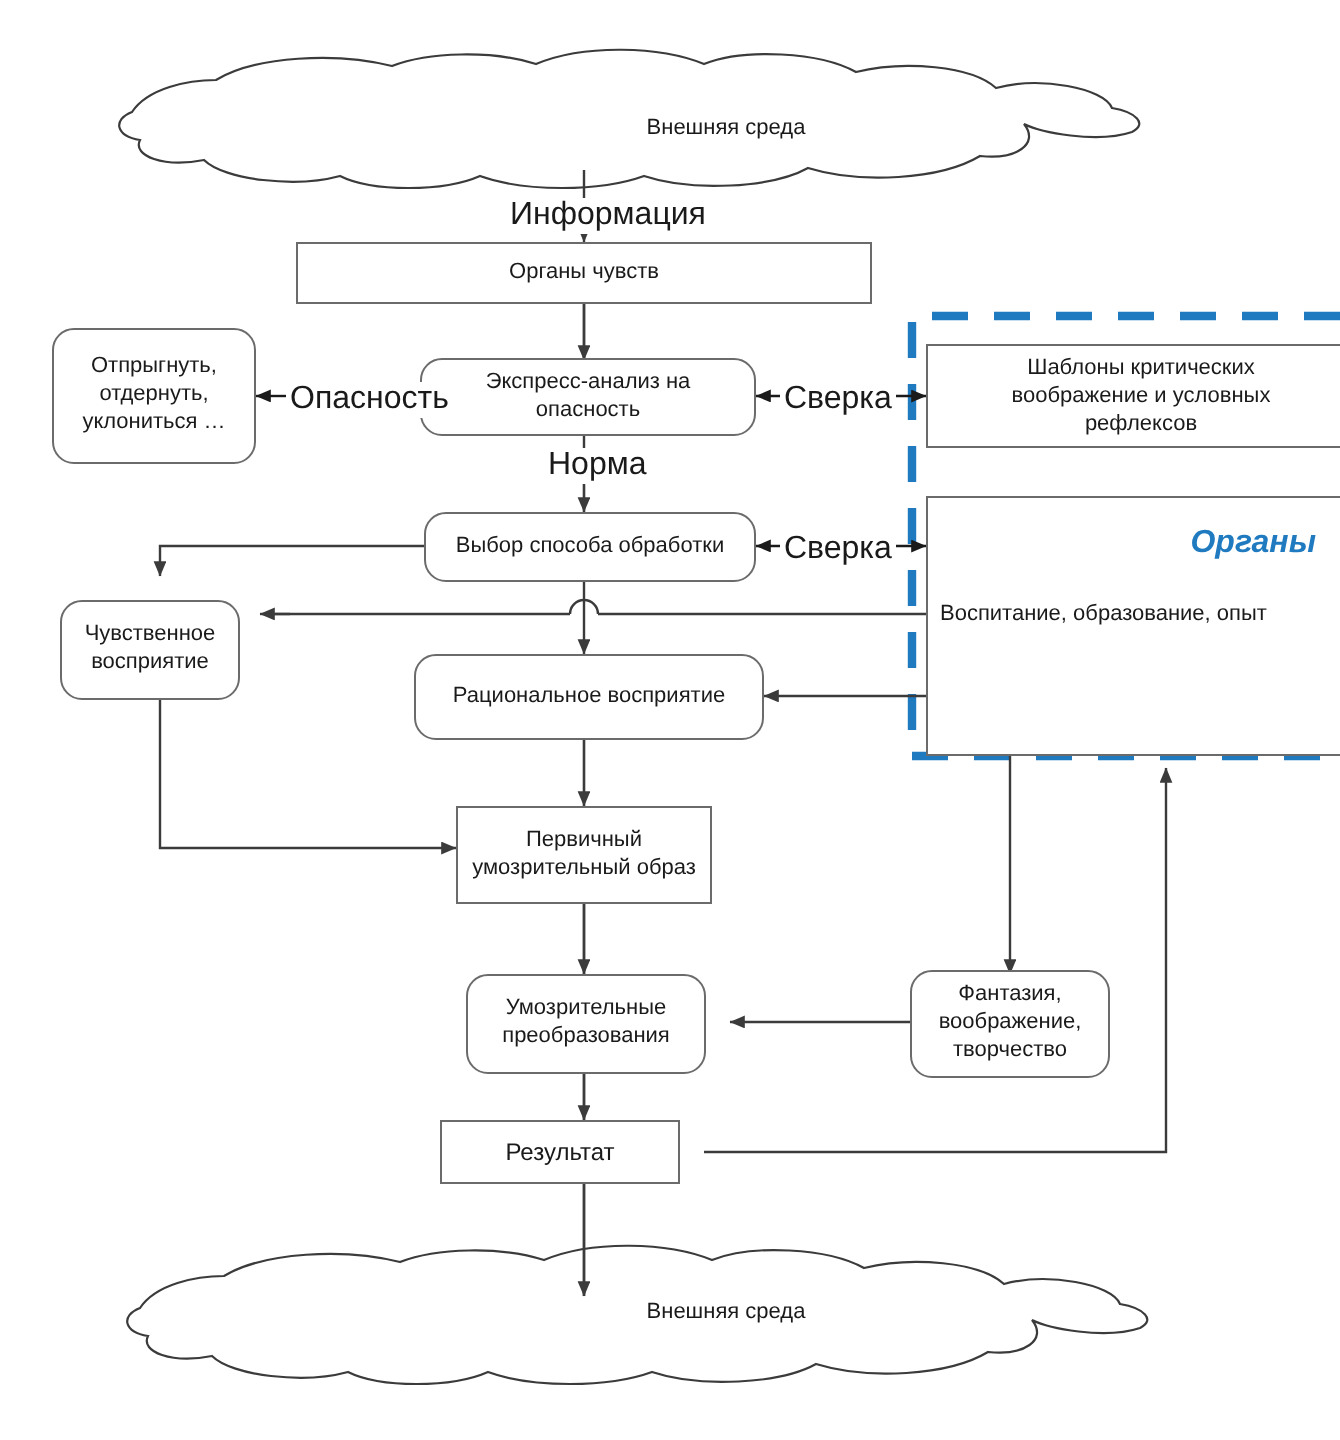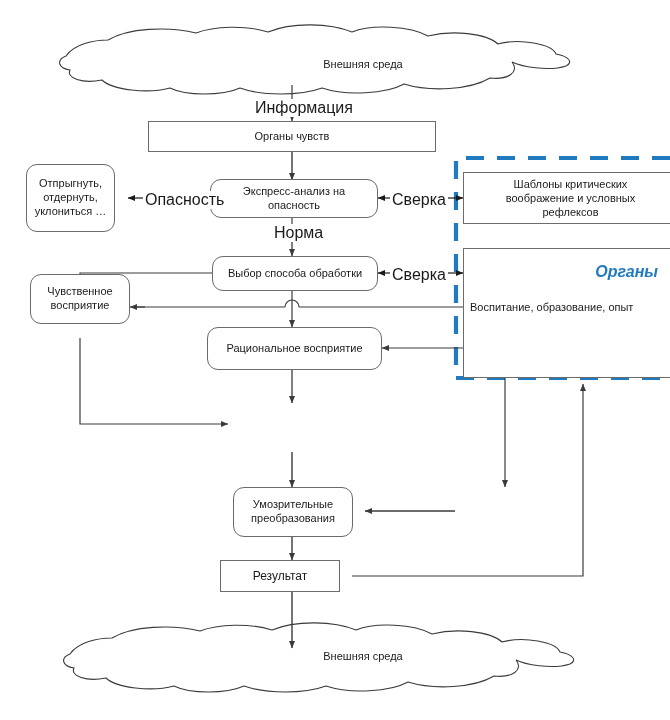--- a/index.html
+++ b/index.html
@@ -164,45 +164,54 @@
   <div class="cloudlabel" style="left:0;top:650px;">Внешняя среда</div>
 
   <div class="node sharp" style="left:148px;top:121px;width:288px;height:31px;">
     <span class="txt">Органы чувств</span>
   </div>
 
   <div class="node rounded" style="left:210px;top:179px;width:168px;height:39px;">
     <span class="txt">Экспресс-анализ на опасность</span>
   </div>
 
-  <div class="node rounded" style="left:26px;top:164px;width:89px;height:68px;">
+  <div class="node rounded" style="left:26px;top:164px;width:102px;height:68px;">
     <span class="txt">Отпрыгнуть,
 отдернуть,
 уклониться …</span>
   </div>
 
   <div class="node rounded" style="left:212px;top:256px;width:166px;height:35px;">
     <span class="txt">Выбор способа обработки</span>
   </div>
 
-  <div class="node rounded" style="left:30px;top:274px;width:100px;height:50px;">
+  <div class="node rounded" style="left:30px;top:300px;width:90px;height:50px;">
     <span class="txt">Чувственное
 восприятие</span>
   </div>
 
   <div class="node rounded" style="left:207px;top:327px;width:175px;height:43px;">
     <span class="txt">Рациональное восприятие</span>
   </div>
 
+  <div class="node sharp" style="left:228px;top:403px;width:128px;height:49px;">
+    <span class="txt">Первичный
+умозрительный образ</span>
+  </div>
 
   <div class="node rounded" style="left:233px;top:487px;width:120px;height:50px;">
     <span class="txt">Умозрительные
 преобразования</span>
   </div>
 
+  <div class="node rounded" style="left:455px;top:485px;width:100px;height:54px;">
+    <span class="txt">Фантазия,
+воображение,
+творчество</span>
+  </div>
 
   <div class="node sharp" style="left:220px;top:560px;width:120px;height:32px;font-size:12px;">
     <span class="txt">Результат</span>
   </div>
 
   <div class="node sharp" style="left:463px;top:172px;width:215px;height:52px;">
     <span class="memtpl" style="position:static;">Шаблоны критических
 воображение и условных
 рефлексов</span>
   </div>

